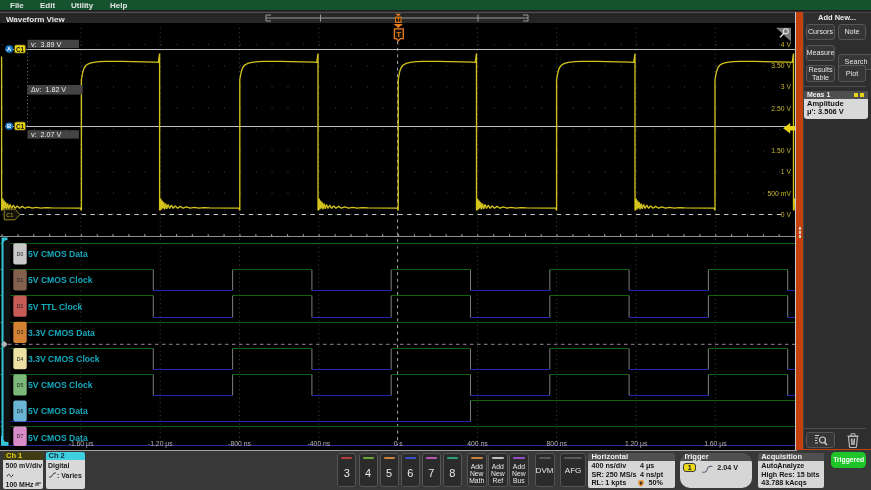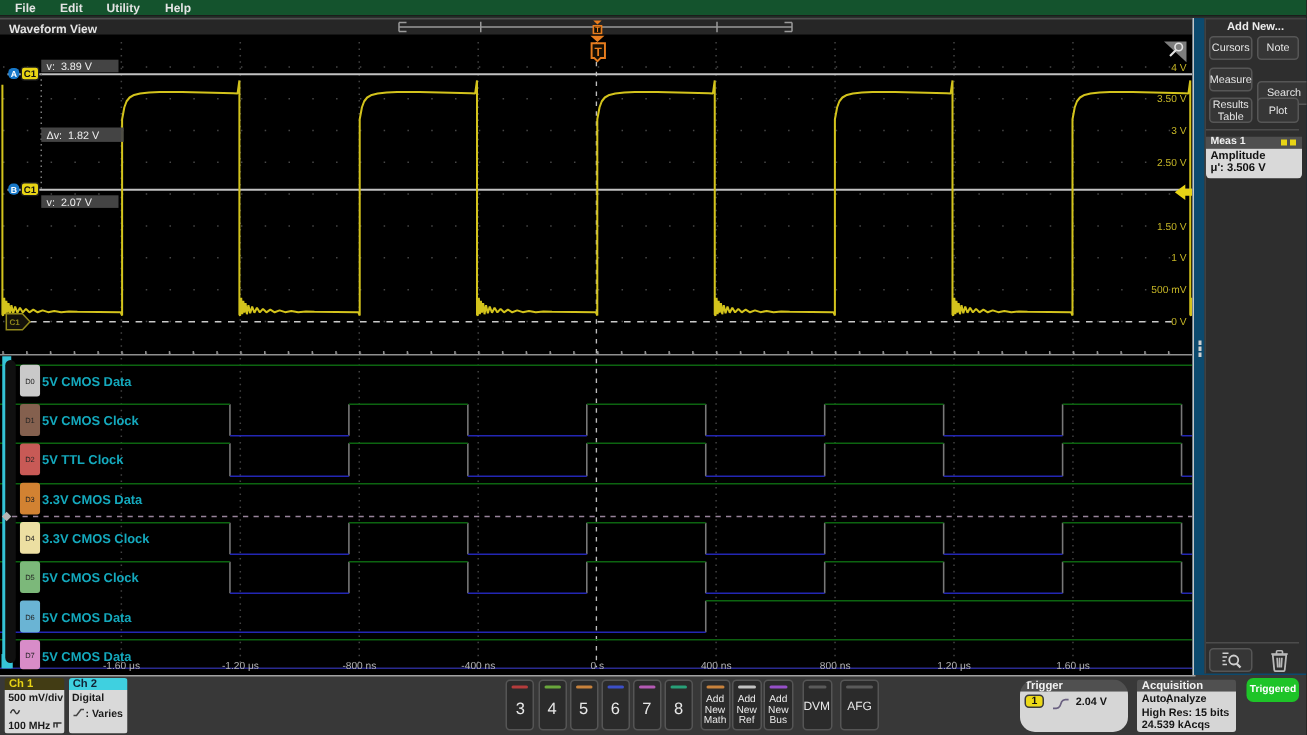--- a/index.html
+++ b/index.html
@@ -7,21 +7,21 @@
 #app { position:relative; width:871px; height:490px; }
 .abs { position:absolute; }
 
 #menubar { left:0; top:0; width:871px; height:11px; background:#14532d; border-bottom:1px solid #1c1c1c; color:#e4e4e4; font-size:8px; font-weight:bold; }
 #menubar span { position:absolute; top:1px; }
 
 #tabbar { left:0; top:12px; width:795px; height:11px; border-top:1px solid #4f4f4f; background:#262626; color:#e4e4e4; font-size:8px; font-weight:bold; }
 
 #wave { left:0; top:23px; width:795px; height:428px; background:#000; }
 
-#rpanel { left:795px; top:12px; width:76px; height:438px; background:#0c4a6e; }
+#rpanel { left:795px; top:12px; width:76px; height:438px; background:#c2410c; }
 #rpanel .inner { position:absolute; left:8px; top:0px; width:68px; height:437px; background:#2e2e2e; border-left:1px solid #414141; border-top:1px solid #414141; }
 .rbtn { position:absolute; background:#363636; border:1px solid #565656; border-radius:3px; color:#e6e6e6; font-size:7.2px; text-align:center; display:flex; align-items:center; justify-content:center; line-height:7.5px; }
 
 #botbar { left:0; top:450px; width:871px; height:40px; background:#383838; }
 .chbadge { position:absolute; top:2.3px; border-radius:2px; overflow:hidden; font-size:8px; }
 .chbadge .hd { height:8px; font-weight:bold; padding-left:3px; line-height:8px; font-size:7.5px; }
 .chbadge .bd { background:#d9d9d9; color:#1a1a1a; padding:1px 2px 0 2.5px; line-height:9.3px; font-weight:bold; }
 .numbtn { position:absolute; top:3px; width:19px; height:34px; background:#2b2b2b; border:1px solid #555; border-radius:3px; color:#e8e8e8; text-align:center; }
 .numbtn .cl { position:absolute; left:3px; right:3px; top:3px; height:2px; border-radius:1px; }
 .numbtn .t { position:absolute; width:100%; top:13px; font-size:11px; }
@@ -287,37 +287,52 @@
         <div class="t">Add<br>New<br>Bus</div>
       </div>
     <div class="addbtn" style="left:534.5px;width:20px;">
         <div class="cl" style="background:#5a5a5a;"></div>
         <div class="t" style="top:13px;font-size:8px;">DVM</div>
       </div>
     <div class="addbtn" style="left:560.4px;width:25.4px;">
         <div class="cl" style="background:#5a5a5a;"></div>
         <div class="t" style="top:13px;font-size:8px;">AFG</div>
       </div>
+    <div class="infopanel" style="left:588.4px;width:87px;">
+      <div class="hd">Horizontal</div>
+      <div class="bd">
+        <span style="position:absolute;left:3px;top:1.5px;">400 ns/div</span>
+          <span style="position:absolute;left:51.5px;top:1.5px;">4 μs</span>
+        <span style="position:absolute;left:3px;top:10px;">SR: 250 MS/s</span>
+          <span style="position:absolute;left:51.5px;top:10px;">4 ns/pt</span>
+        <span style="position:absolute;left:3px;top:18.5px;">RL: 1 kpts</span>
+        <svg width="6" height="7" style="position:absolute;left:50px;top:19px;">
+            <path d="M0.5 0.5 h5 v4 l-2.5 2 l-2.5 -2 z" fill="#e08214"></path>
+            <rect x="2" y="1.8" width="2" height="2.6" fill="#333"></rect>
+          </svg>
+        <span style="position:absolute;left:60px;top:18.5px;">50%</span>
+      </div>
+    </div>
     <div class="infopanel" style="left:680.2px;width:72.3px;border-radius:10px;">
       <div class="hd">Trigger</div>
       <div class="bd">
         <span style="position:absolute;left:3px;top:2.5px;width:13px;height:9px;background:#ecd918;border:1.4px solid #3a3a3a;border-radius:3px;color:#111;text-align:center;line-height:8.5px;font-size:7px;font-weight:bold;">1</span>
         <svg width="13" height="10" style="position:absolute;left:21px;top:3px;">
             <path d="M1 8.2 h2.2 q1.6 0 2.4-1.4 l1.2-3 q0.8-1.4 2.4-1.4 h2.2" stroke="#6a6080" fill="none" stroke-width="1.1"></path>
           </svg>
         <span style="position:absolute;left:37px;top:3px;">2.04 V</span>
       </div>
     </div>
     <div class="infopanel" style="left:758.2px;width:66.3px;">
       <div class="hd">Acquisition</div>
       <div class="bd">
         <span style="position:absolute;left:3px;top:1.5px;">Auto,</span>
           <span style="position:absolute;left:19px;top:1.5px;">Analyze</span>
         <span style="position:absolute;left:3px;top:10px;">High Res: 15 bits</span>
-        <span style="position:absolute;left:3px;top:18.5px;">24.539 kAcqs</span>
+        <span style="position:absolute;left:3px;top:18.5px;">43.788 kAcqs</span>
       </div>
     </div>
     <div style="position:absolute;left:831.2px;top:2.3px;width:35px;height:15.5px;background:#1ec428;border-radius:4.5px;color:#fff;font-size:6.8px;font-weight:bold;text-align:center;line-height:15.5px;">Triggered</div>
   </div>
   <div style="position:absolute;left:798.6px;top:227px;width:2.2px;height:2.6px;background:#cfcfcf;"></div>
   <div style="position:absolute;left:798.6px;top:231.2px;width:2.2px;height:2.6px;background:#cfcfcf;"></div>
   <div style="position:absolute;left:798.6px;top:235.4px;width:2.2px;height:2.6px;background:#cfcfcf;"></div>
 </div>
 
 </body></html>

